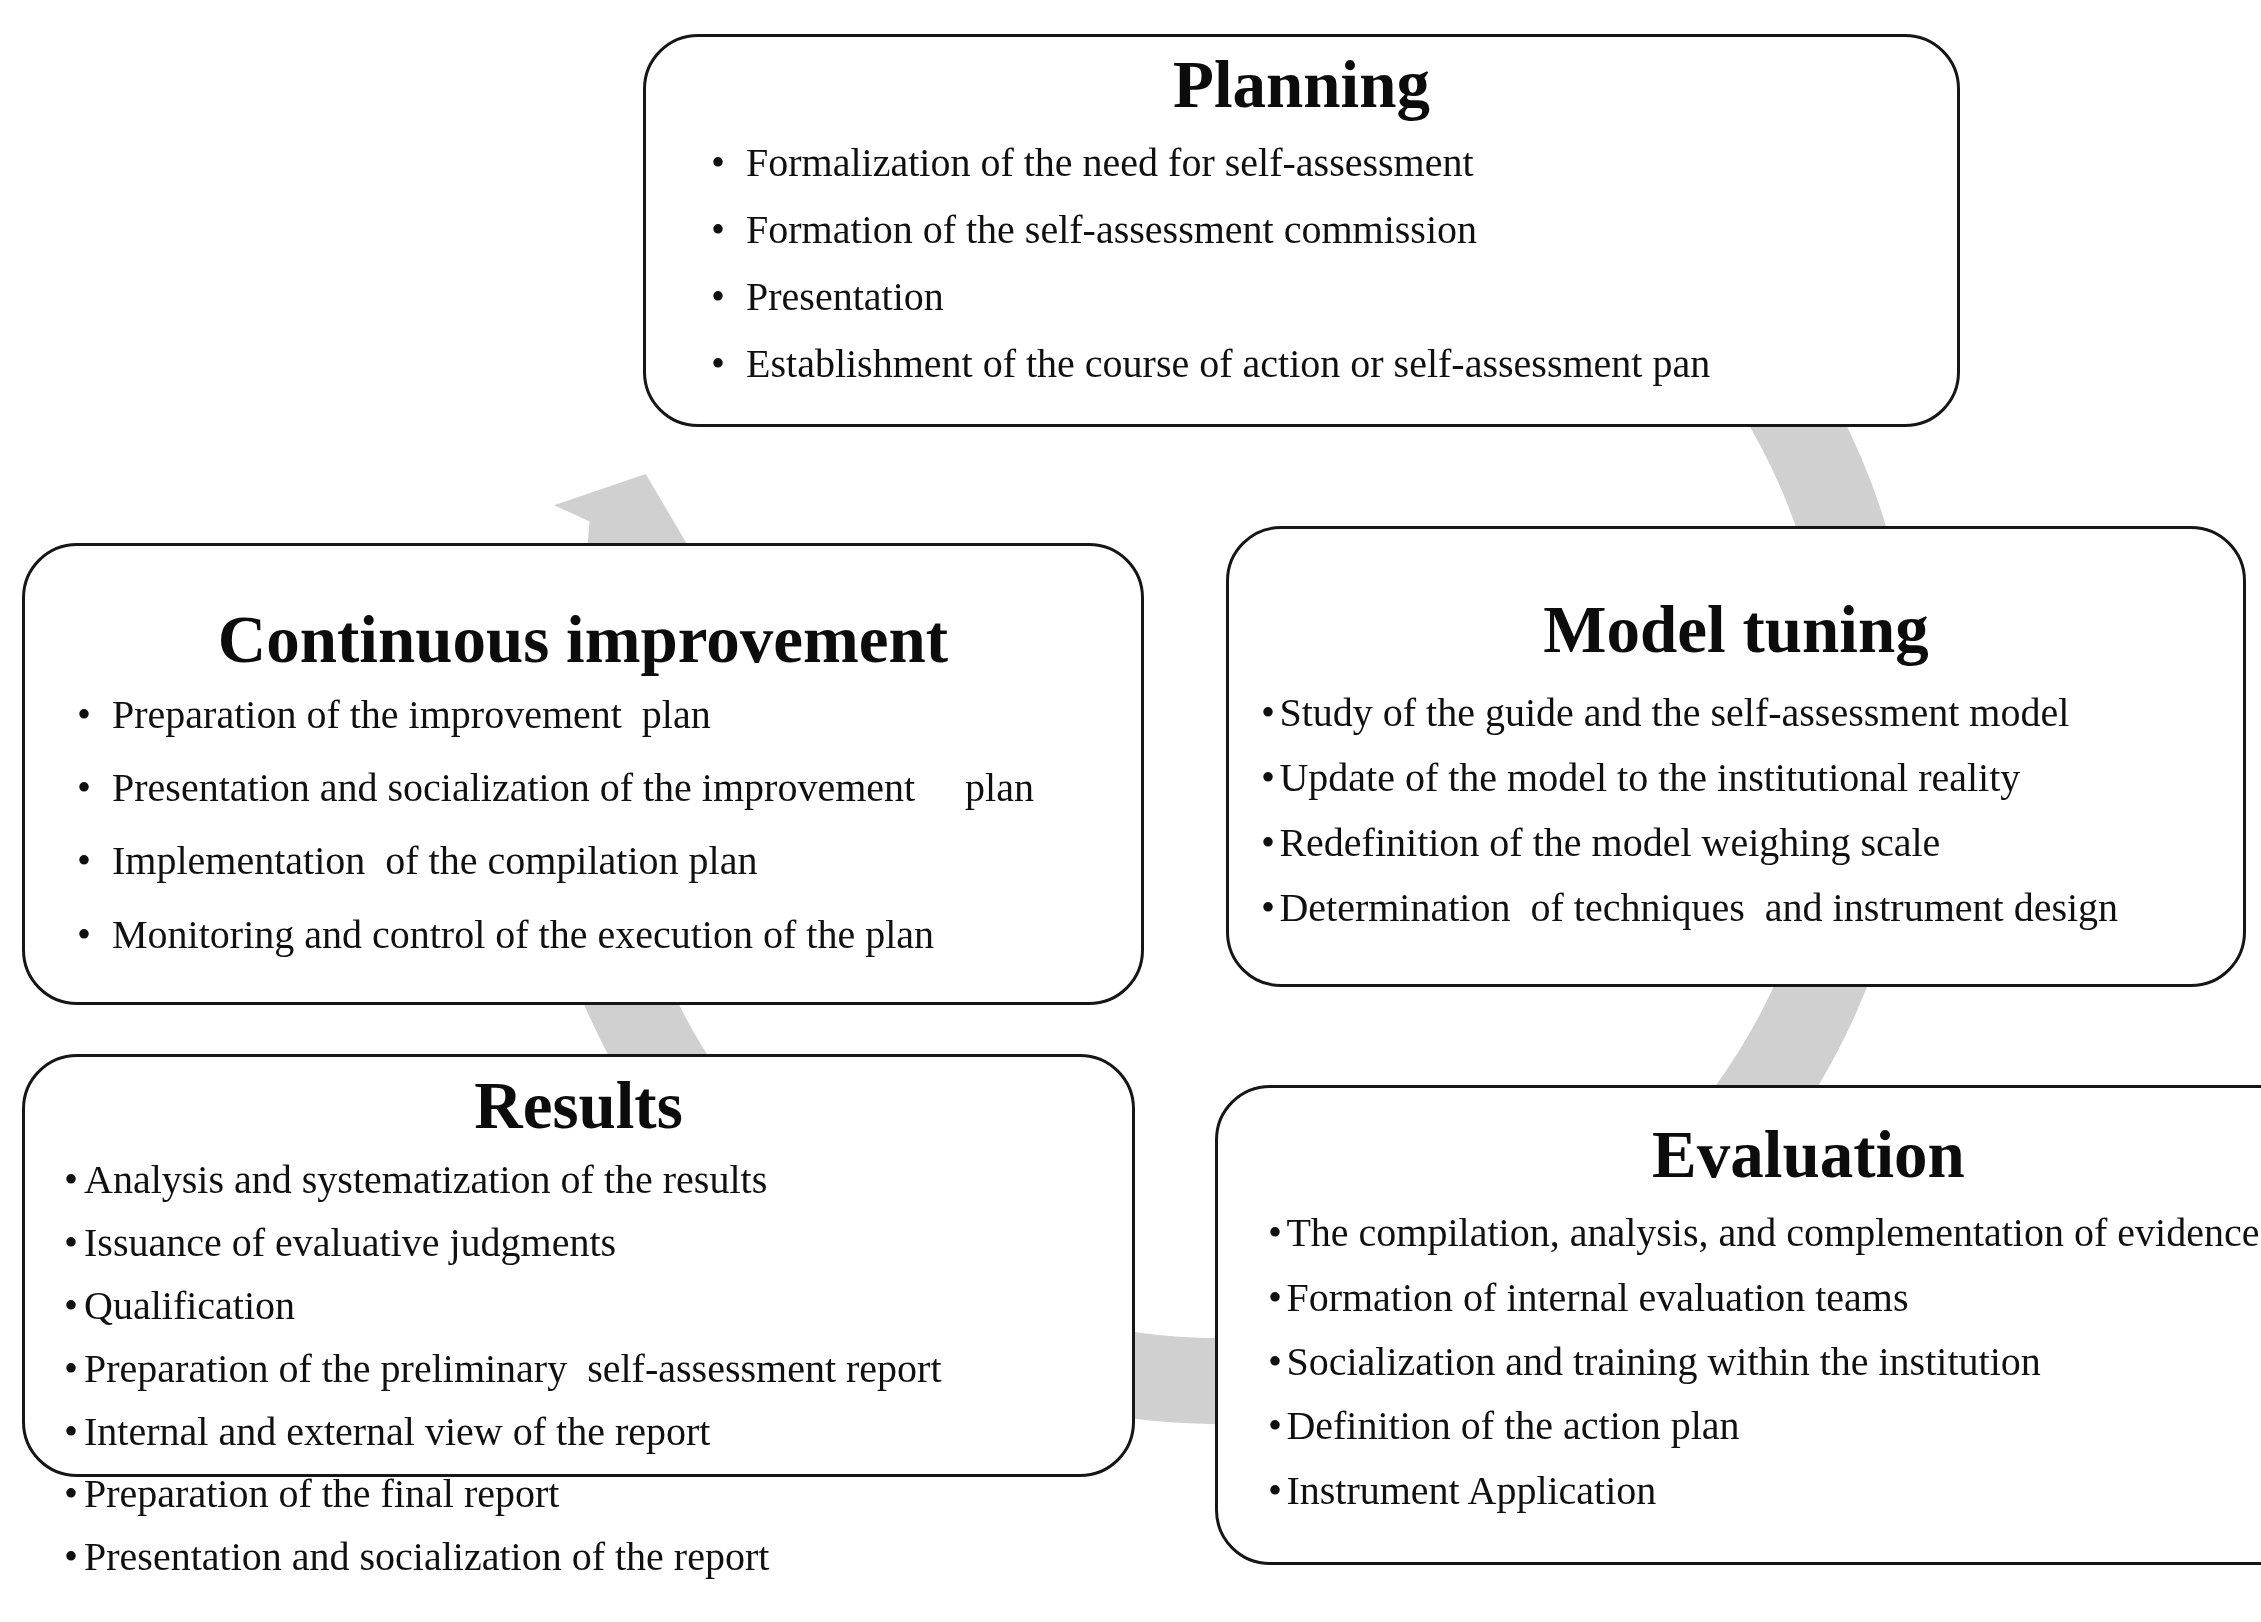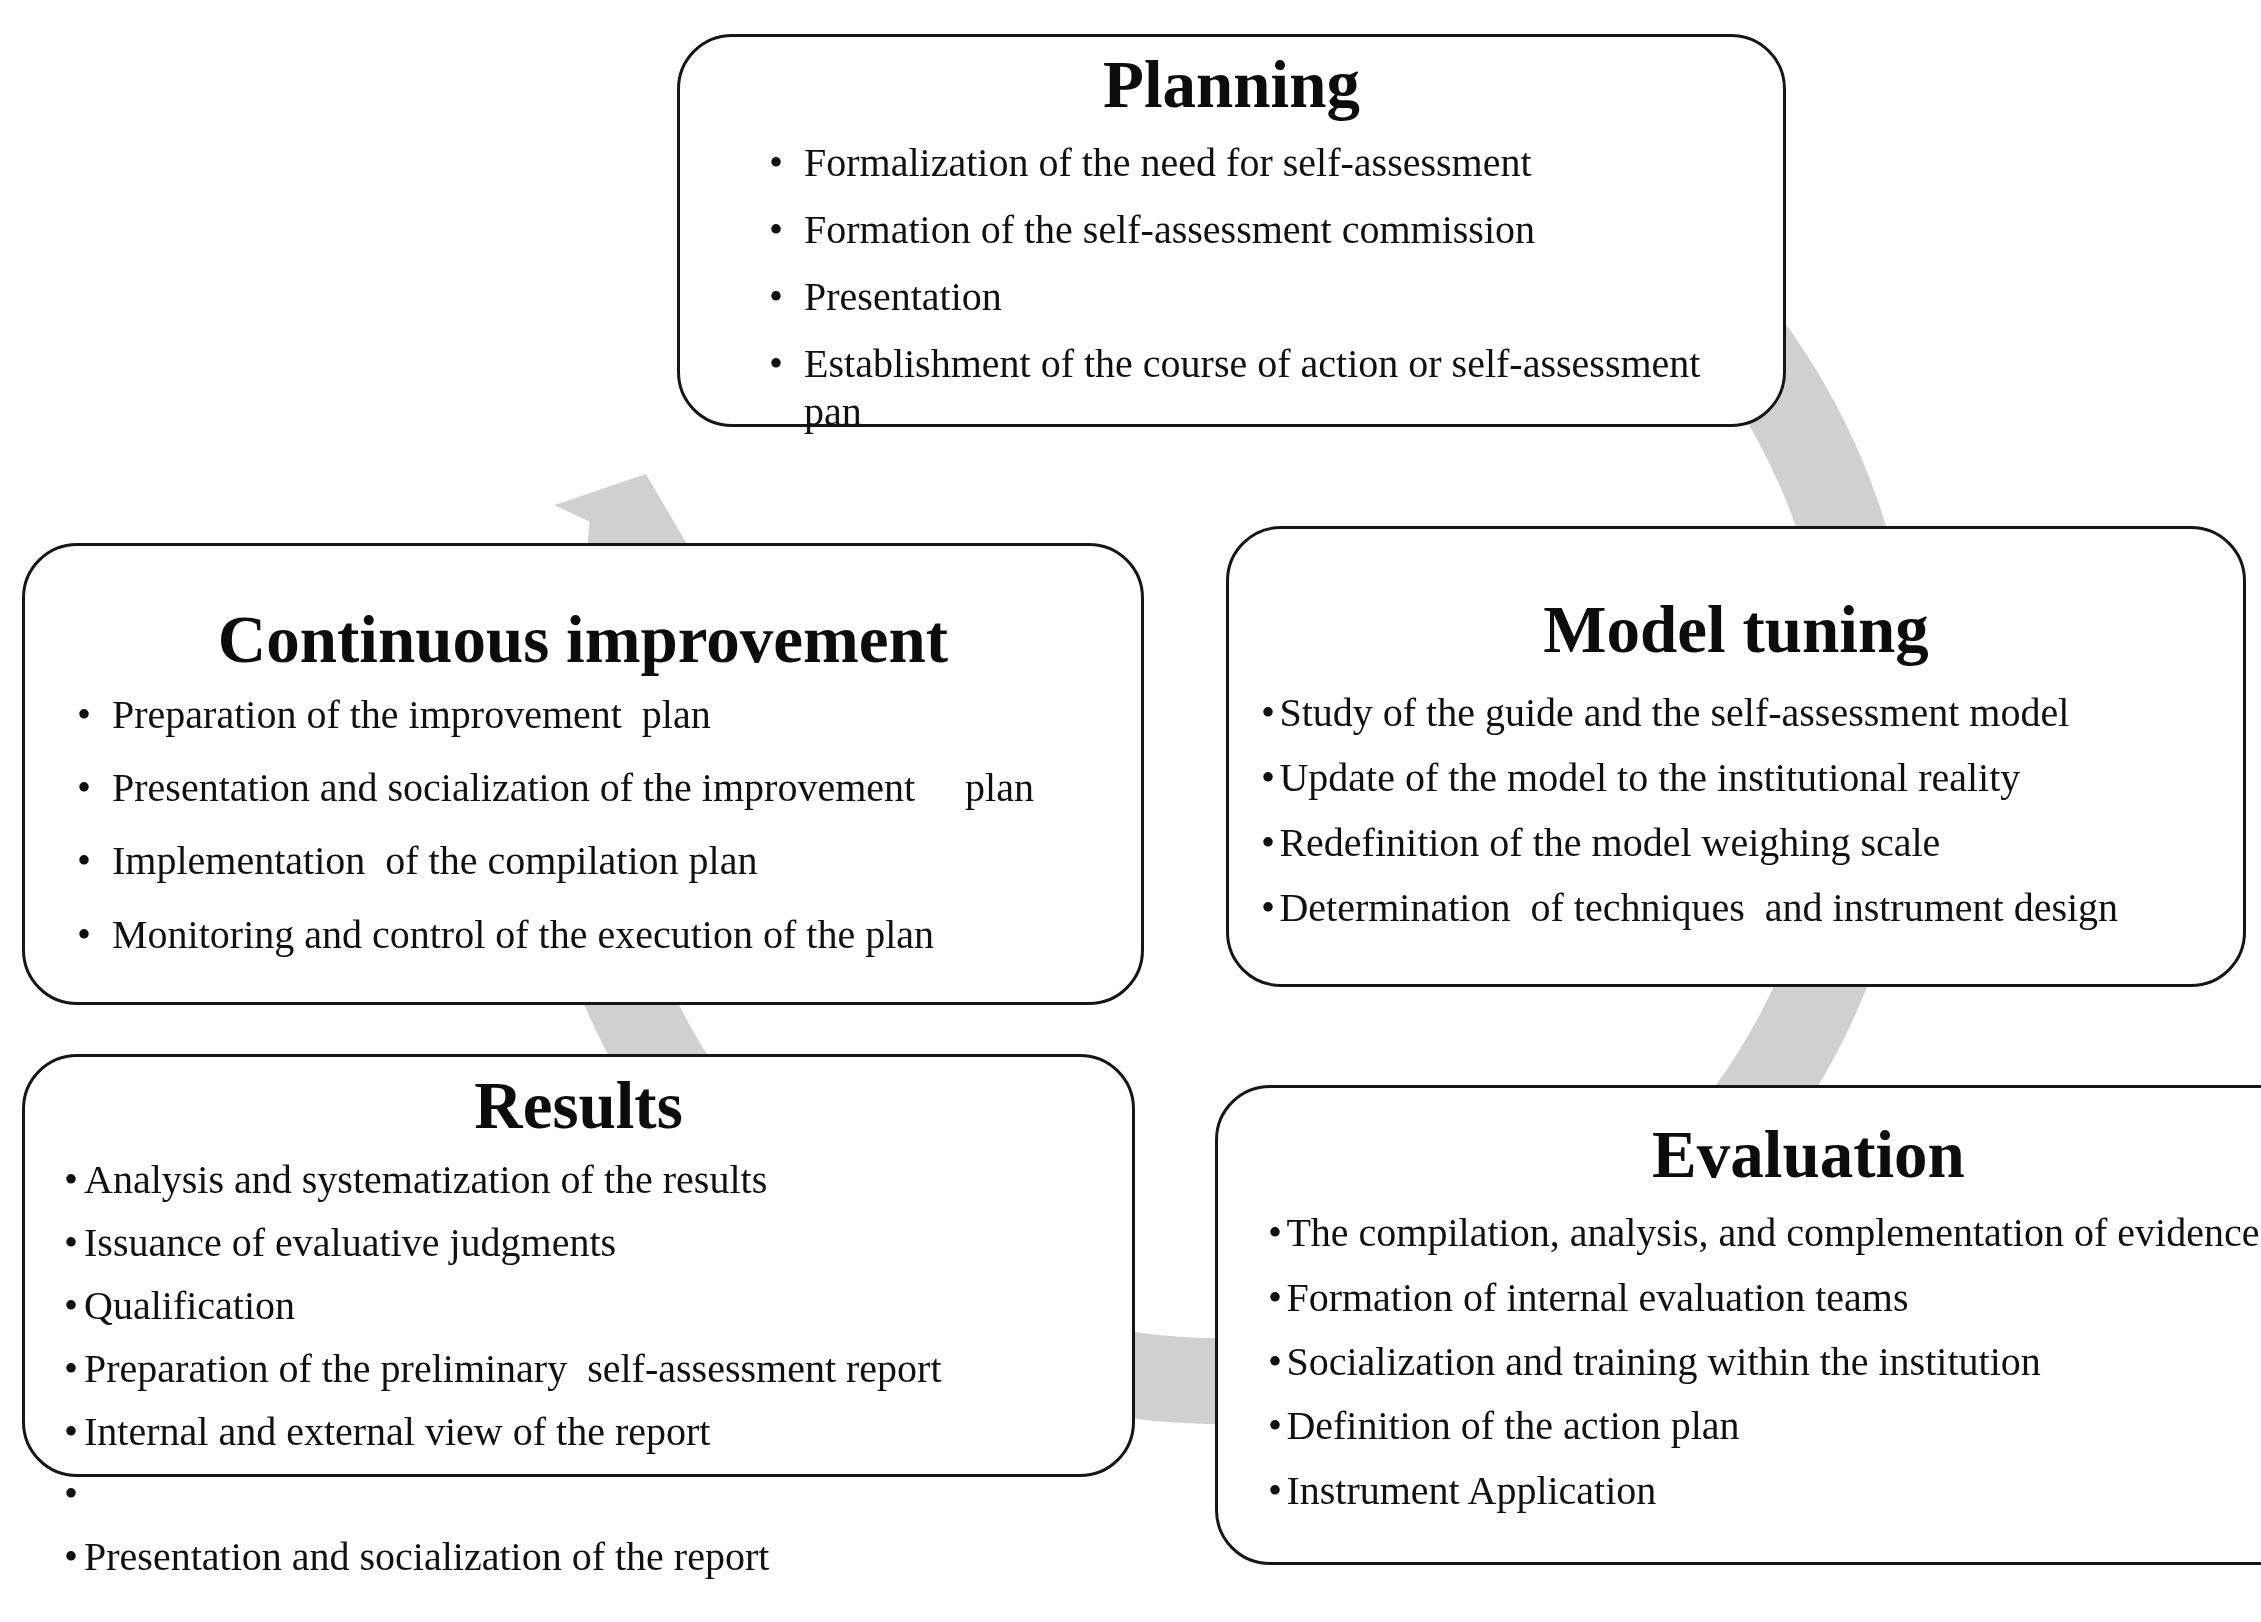--- a/index.html
+++ b/index.html
@@ -46,21 +46,21 @@
     line-height: 1.22;
   }
   .marker {
     flex: 0 0 auto;
   }
   .btext {
     white-space: pre-wrap;
   }
 
   
-  .box-planning { left: 677px; top: 34px; width: 1109px; height: 393px; padding: 9px 80px 0; }
+  .box-planning { left: 643px; top: 34px; width: 1317px; height: 393px; padding: 9px 56px 0; }
   .box-planning .box-title { margin-bottom: 16.3px; }
   .box-planning .bullet-row { margin-bottom: 18px; padding-left: 9px; }
   .box-planning .marker { margin-right: 21px; }
 
   
   .box-continuous { left: 22px; top: 543px; width: 1122px; height: 462px; padding: 55px 46px 0; }
   .box-continuous .box-title { margin-bottom: 13px; }
   .box-continuous .bullet-row { margin-bottom: 24.4px; padding-left: 6px; }
   .box-continuous .marker { margin-right: 21px; }
 
@@ -179,20 +179,21 @@
         <div class="bullet-row">
           <span class="marker">•</span>
           <span class="btext">Preparation of the preliminary  self-assessment report</span>
         </div>
         <div class="bullet-row">
           <span class="marker">•</span>
           <span class="btext">Internal and external view of the report</span>
         </div>
         <div class="bullet-row">
           <span class="marker">•</span>
+          <span class="btext">Preparation of the final report</span>
         </div>
         <div class="bullet-row">
           <span class="marker">•</span>
           <span class="btext">Presentation and socialization of the report</span>
         </div>
       </div>
   </div>
 
   <div class="pbox box-evaluation">
     <h2 class="box-title">Evaluation</h2>

